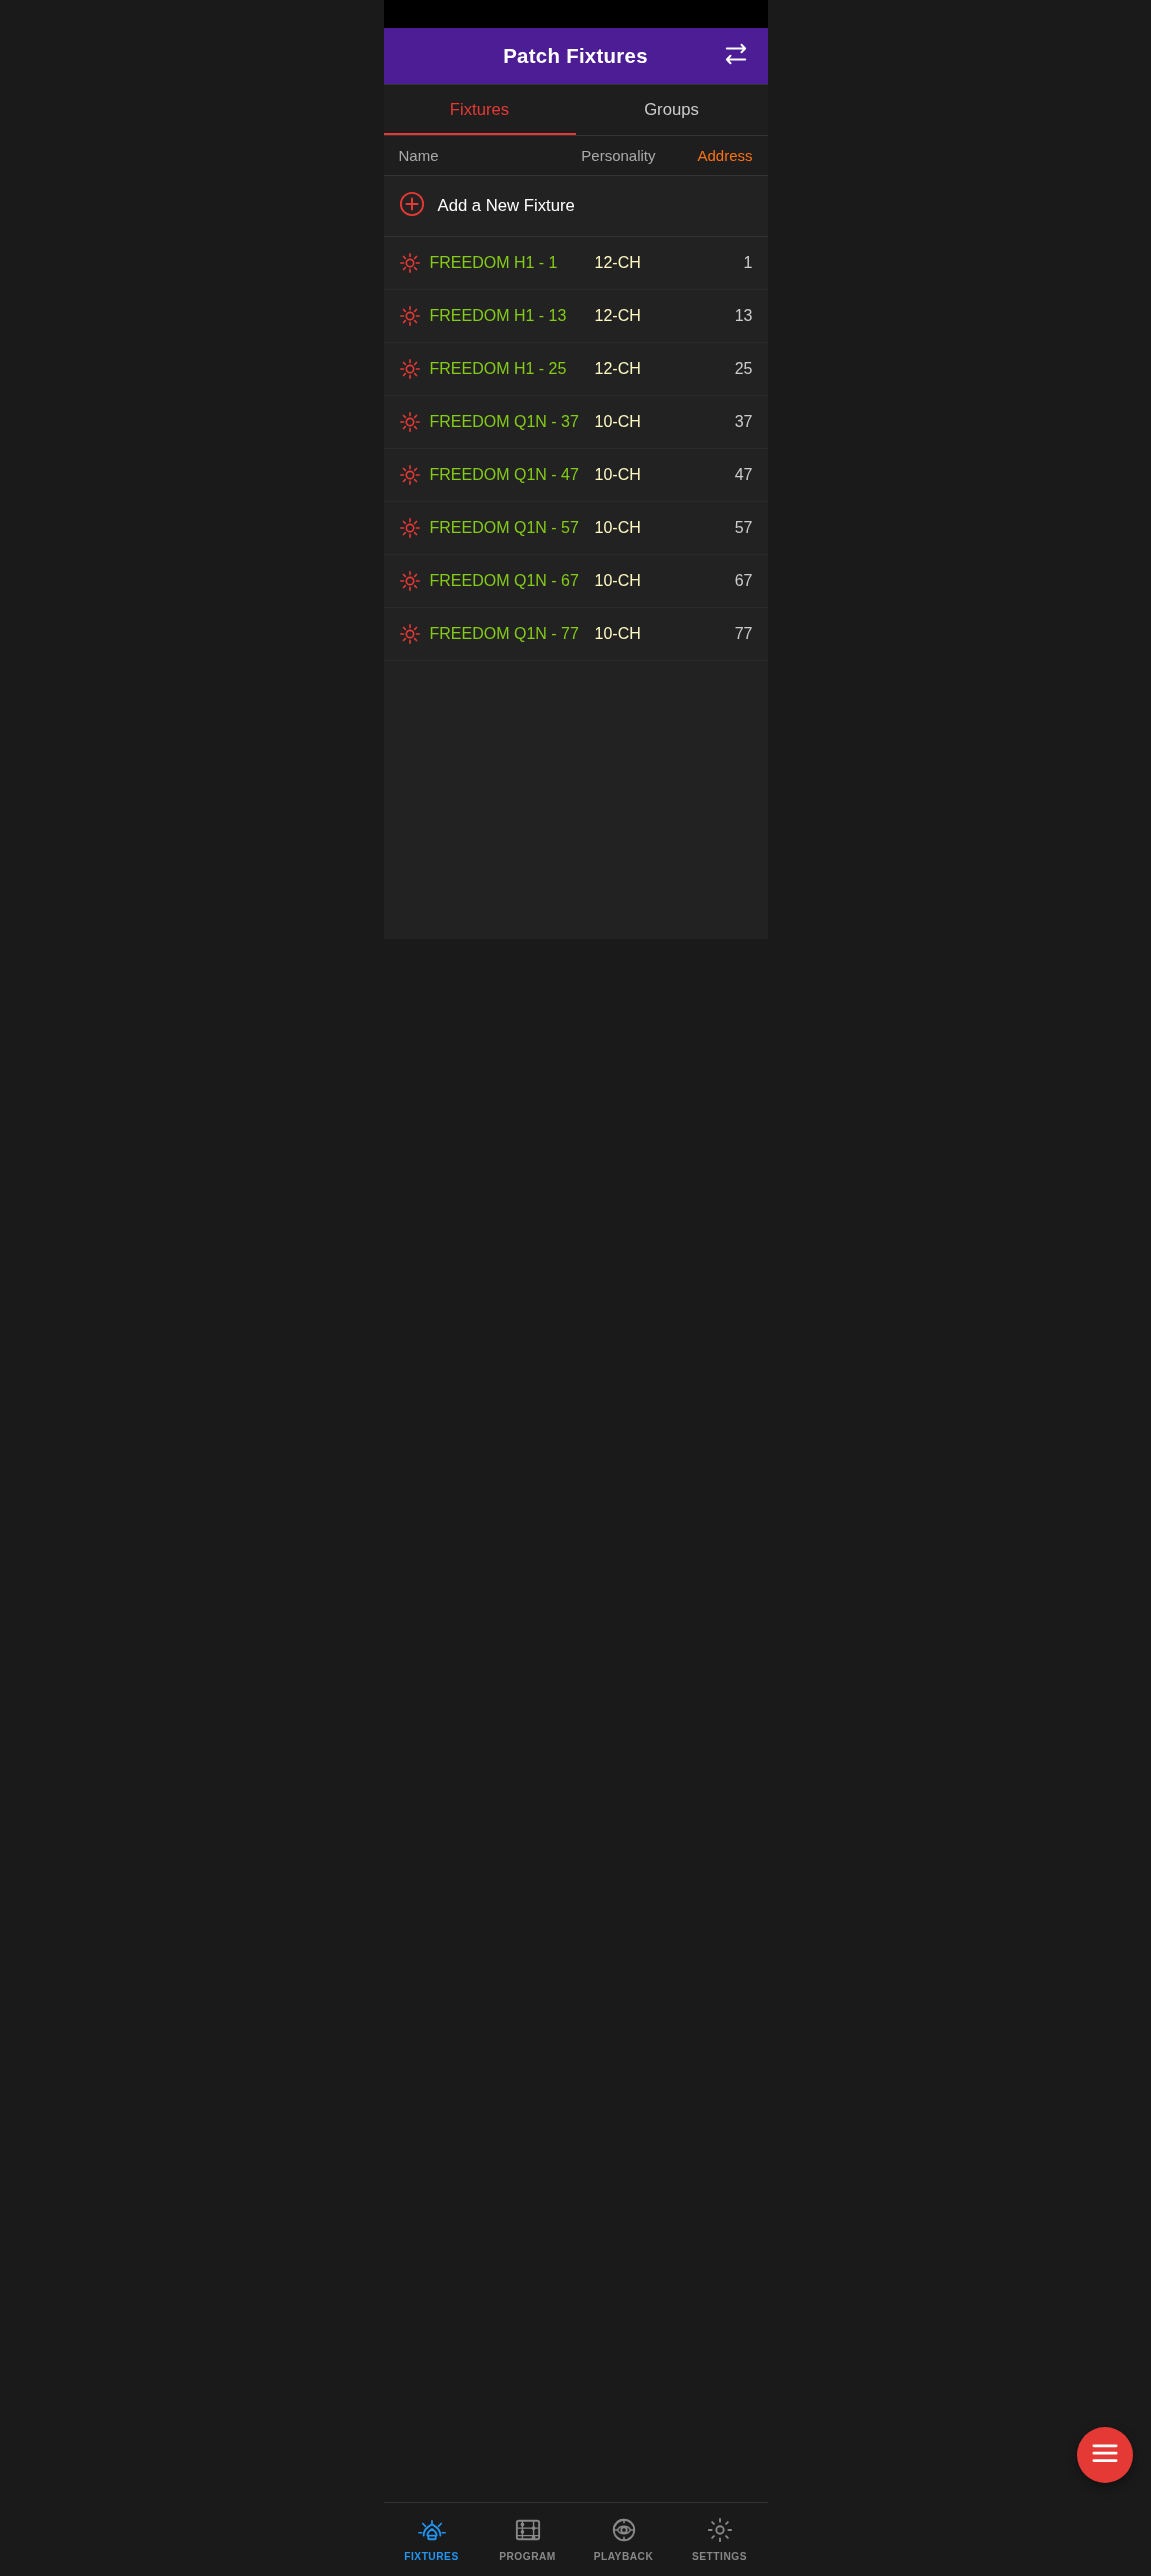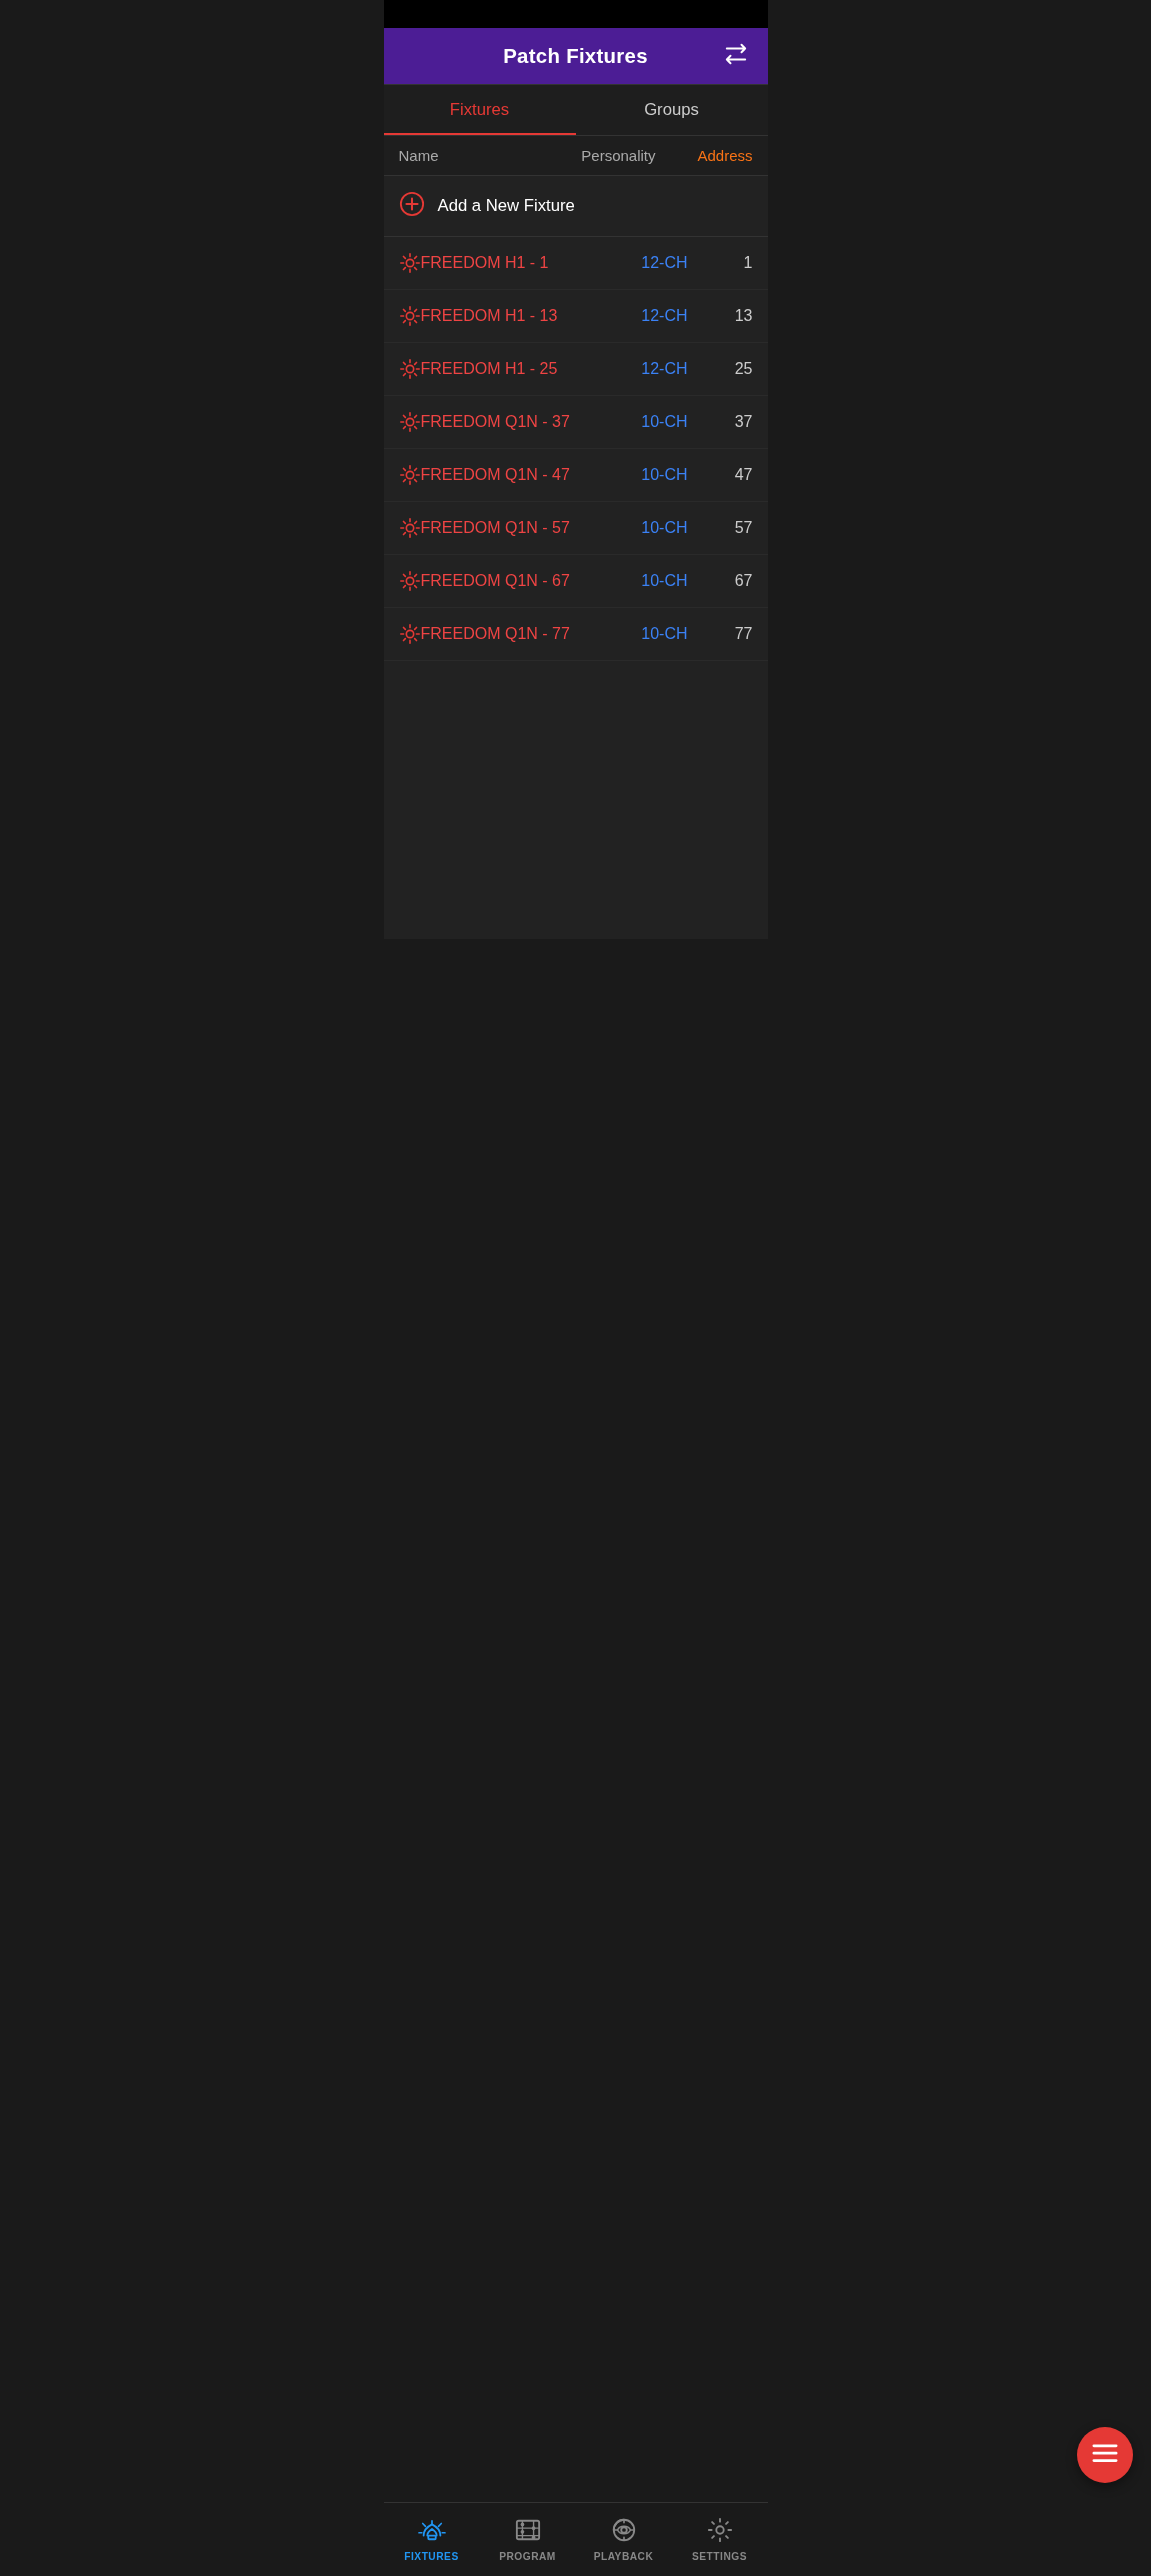--- a/index.html
+++ b/index.html
@@ -144,28 +144,29 @@
       display: flex;
       align-items: center;
       padding: 15px;
       border-bottom: 0.9px solid #2a2a2a;
       cursor: pointer;
     }
 
     .fixture-name {
       flex: 1;
       font-size: 16px;
-      color: #ef4444;
+      color: #84cc16;
+      margin-left: 9px;
     }
 
     .fixture-personality {
       width: 93px;
-      text-align: right;
+      text-align: left;
       font-size: 16px;
-      color: #3b82f6;
+      color: #fef9c3;
     }
 
     .fixture-address {
       width: 65px;
       text-align: right;
       font-size: 16px;
       color: #cccccc;
     }
 
     .empty-area {

